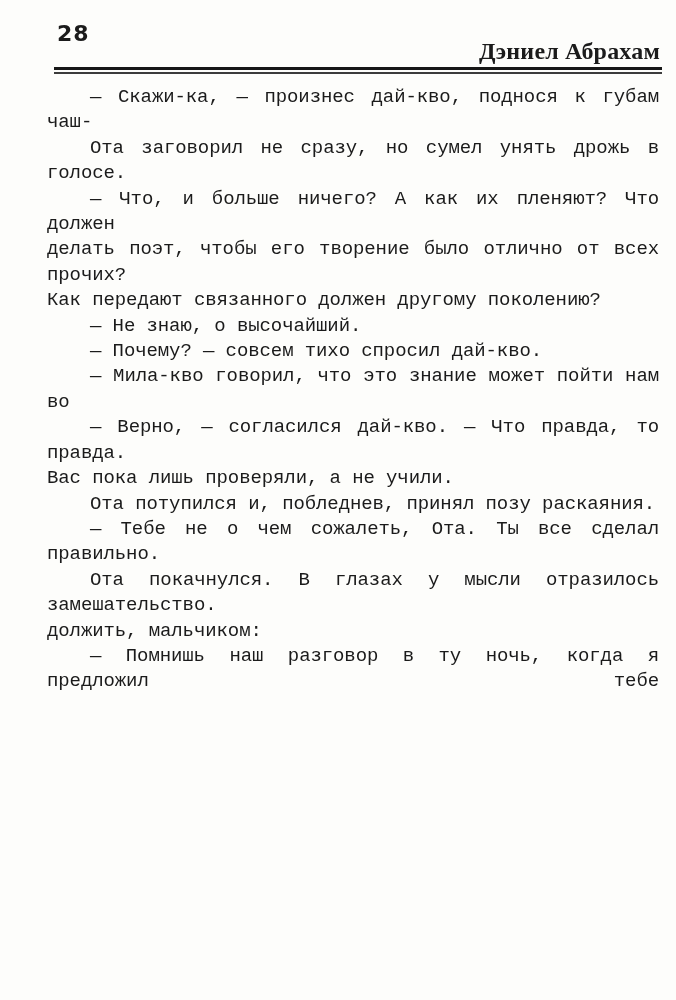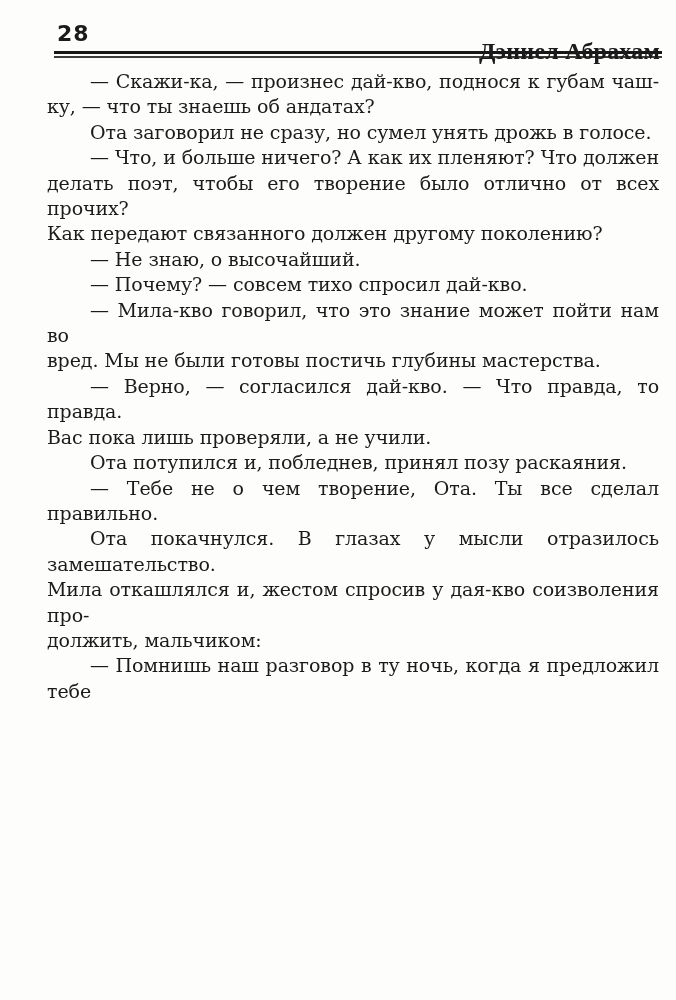--- a/index.html
+++ b/index.html
@@ -14,21 +14,21 @@
     margin: 0 auto;
     background: #fdfdfb;
     color: #1b1b1b;
     font-family: "DejaVu Serif", "Liberation Serif", serif;
     overflow: hidden;
     box-sizing: border-box;
   }
   
   .header {
     position: relative;
-    padding-top: 21px;
+    padding-top: 37px;
     height: 29px;
   }
   .page-number {
     position: absolute;
     left: 57px;
     top: 21px;
     font-family: "DejaVu Sans", "Liberation Sans", sans-serif;
     font-weight: 700;
     font-size: 22px;
     letter-spacing: 1px;
@@ -53,69 +53,67 @@
     margin: 11px 17px 0 47px; 
     font-size: 19px;
     line-height: 25.4px;
     letter-spacing: -0.1px;
   }
   .para { margin: 0; }
   .para .line {
     text-align: justify;
     text-align-last: justify;
     white-space: normal;
+    font-family: Liberation Mono, monospace;
   }
   .para .line.first { text-indent: 43px; }
   .para .line.last  { text-align-last: left; }
   .para .line b { font-weight: 700; }
 </style>
 </head>
 <body>
 
 <div class="page">
   <div class="header">
     <span class="page-number">28</span>
     <span class="running-title">Дэниел Абрахам</span>
   </div>
   <div class="header-rule"></div>
   <div class="text-column">
       <div class="para">
         <div class="line first">— Скажи-ка, — произнес дай-кво, поднося к губам чаш-</div>
-        <div class="line last">ку, — что ты знаешь об андатах?</div>
       </div>
       <div class="para">
         <div class="line first last">Ота заговорил не сразу, но сумел унять дрожь в голосе.</div>
       </div>
       <div class="para">
         <div class="line first">— Что, и больше ничего? А как их пленяют? Что должен</div>
         <div class="line">делать поэт, чтобы его творение было отлично от всех прочих?</div>
         <div class="line last">Как передают связанного должен другому поколению?</div>
       </div>
       <div class="para">
         <div class="line first last">— Не знаю, о высочайший.</div>
       </div>
       <div class="para">
         <div class="line first last">— Почему? — совсем тихо спросил дай-кво.</div>
       </div>
       <div class="para">
         <div class="line first">— Мила-кво говорил, что это знание может пойти нам во</div>
-        <div class="line last">вред. Мы не были готовы постичь глубины мастерства.</div>
       </div>
       <div class="para">
         <div class="line first">— Верно, — согласился дай-кво. — Что правда, то правда.</div>
         <div class="line last">Вас пока лишь проверяли, а не учили.</div>
       </div>
       <div class="para">
         <div class="line first last">Ота потупился и, побледнев, принял позу раскаяния.</div>
       </div>
       <div class="para">
-        <div class="line first last">— Тебе не о чем творение, Ота. Ты все сделал правильно.</div>
+        <div class="line first last">— Тебе не о чем сожалеть, Ота. Ты все сделал правильно.</div>
       </div>
       <div class="para">
         <div class="line first">Ота покачнулся. В глазах у мысли отразилось замешательство.</div>
-        <div class="line">Мила откашлялся и, жестом спросив у дая-кво соизволения про-</div>
         <div class="line last">должить, мальчиком:</div>
       </div>
       <div class="para">
         <div class="line first">— Помнишь наш разговор в ту ночь, когда я предложил тебе</div>
       </div>
     </div>
 </div>
 
 </body></html>

